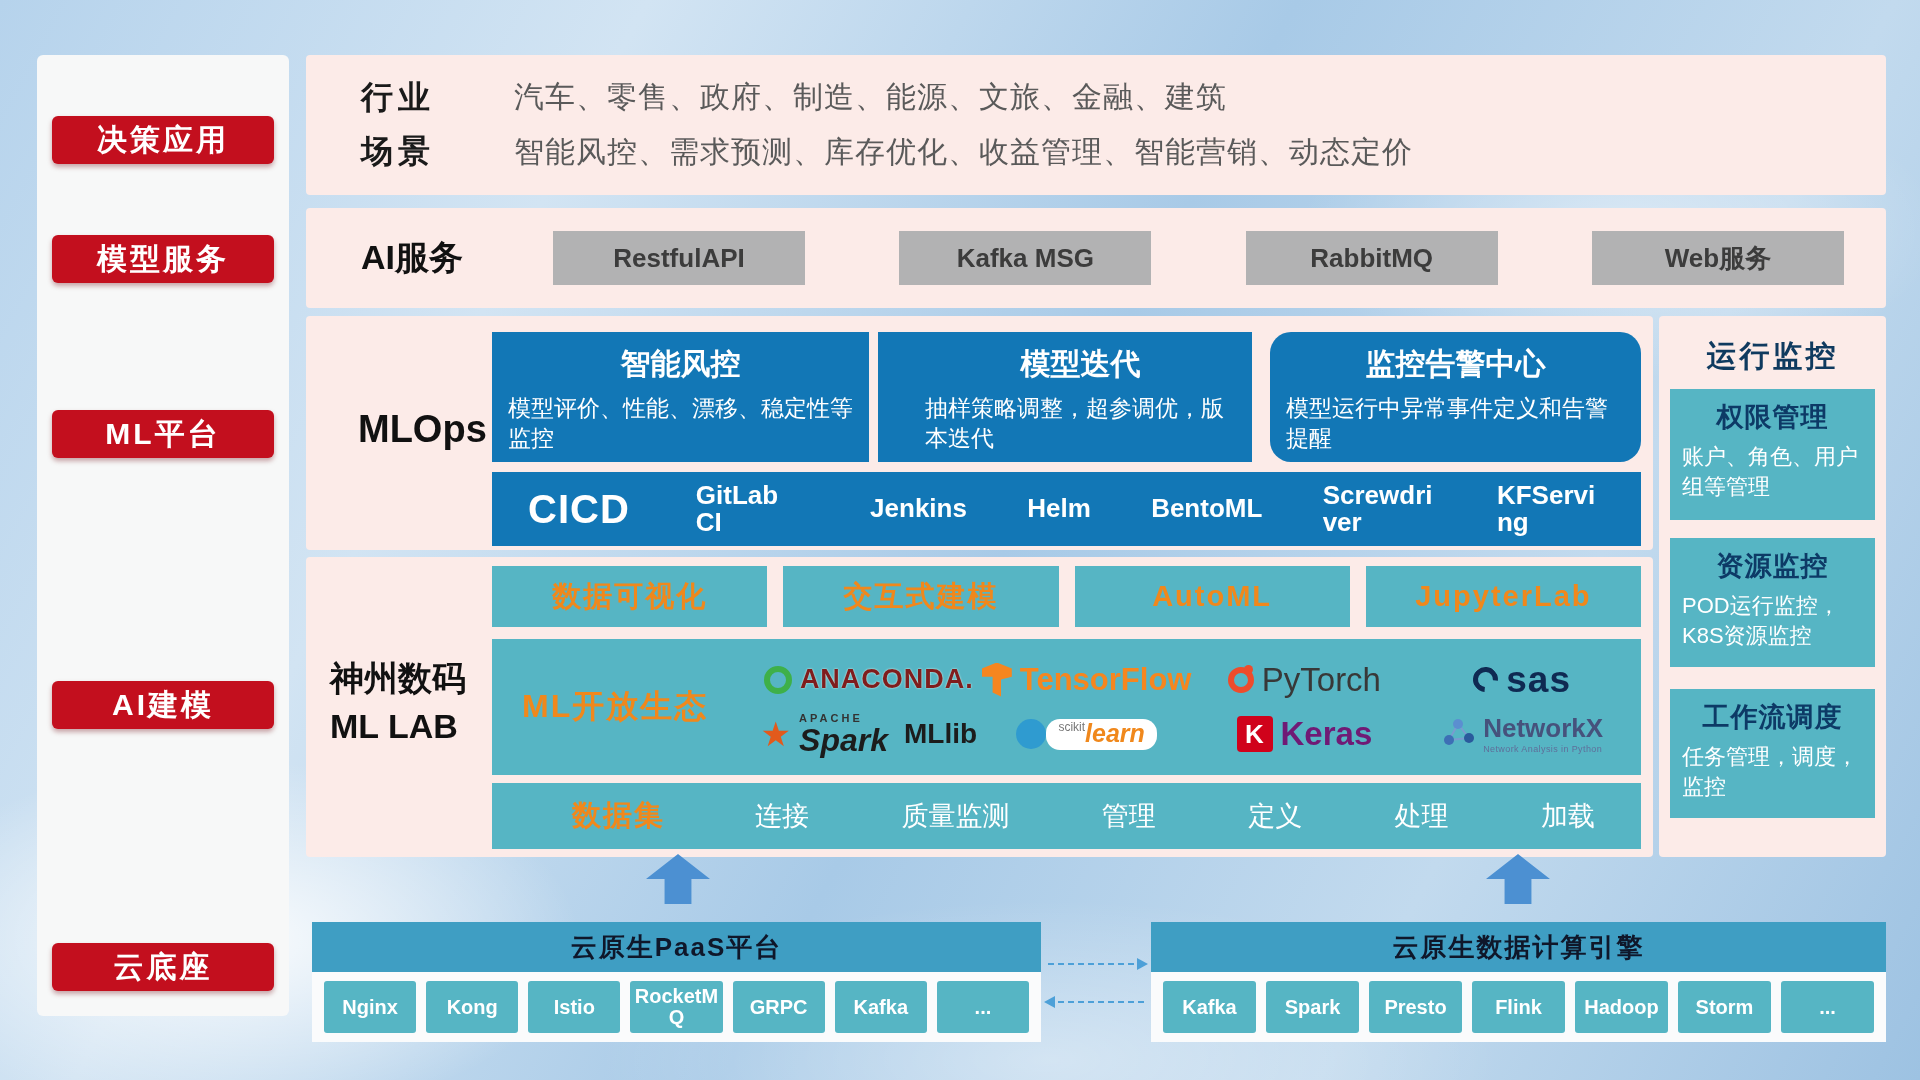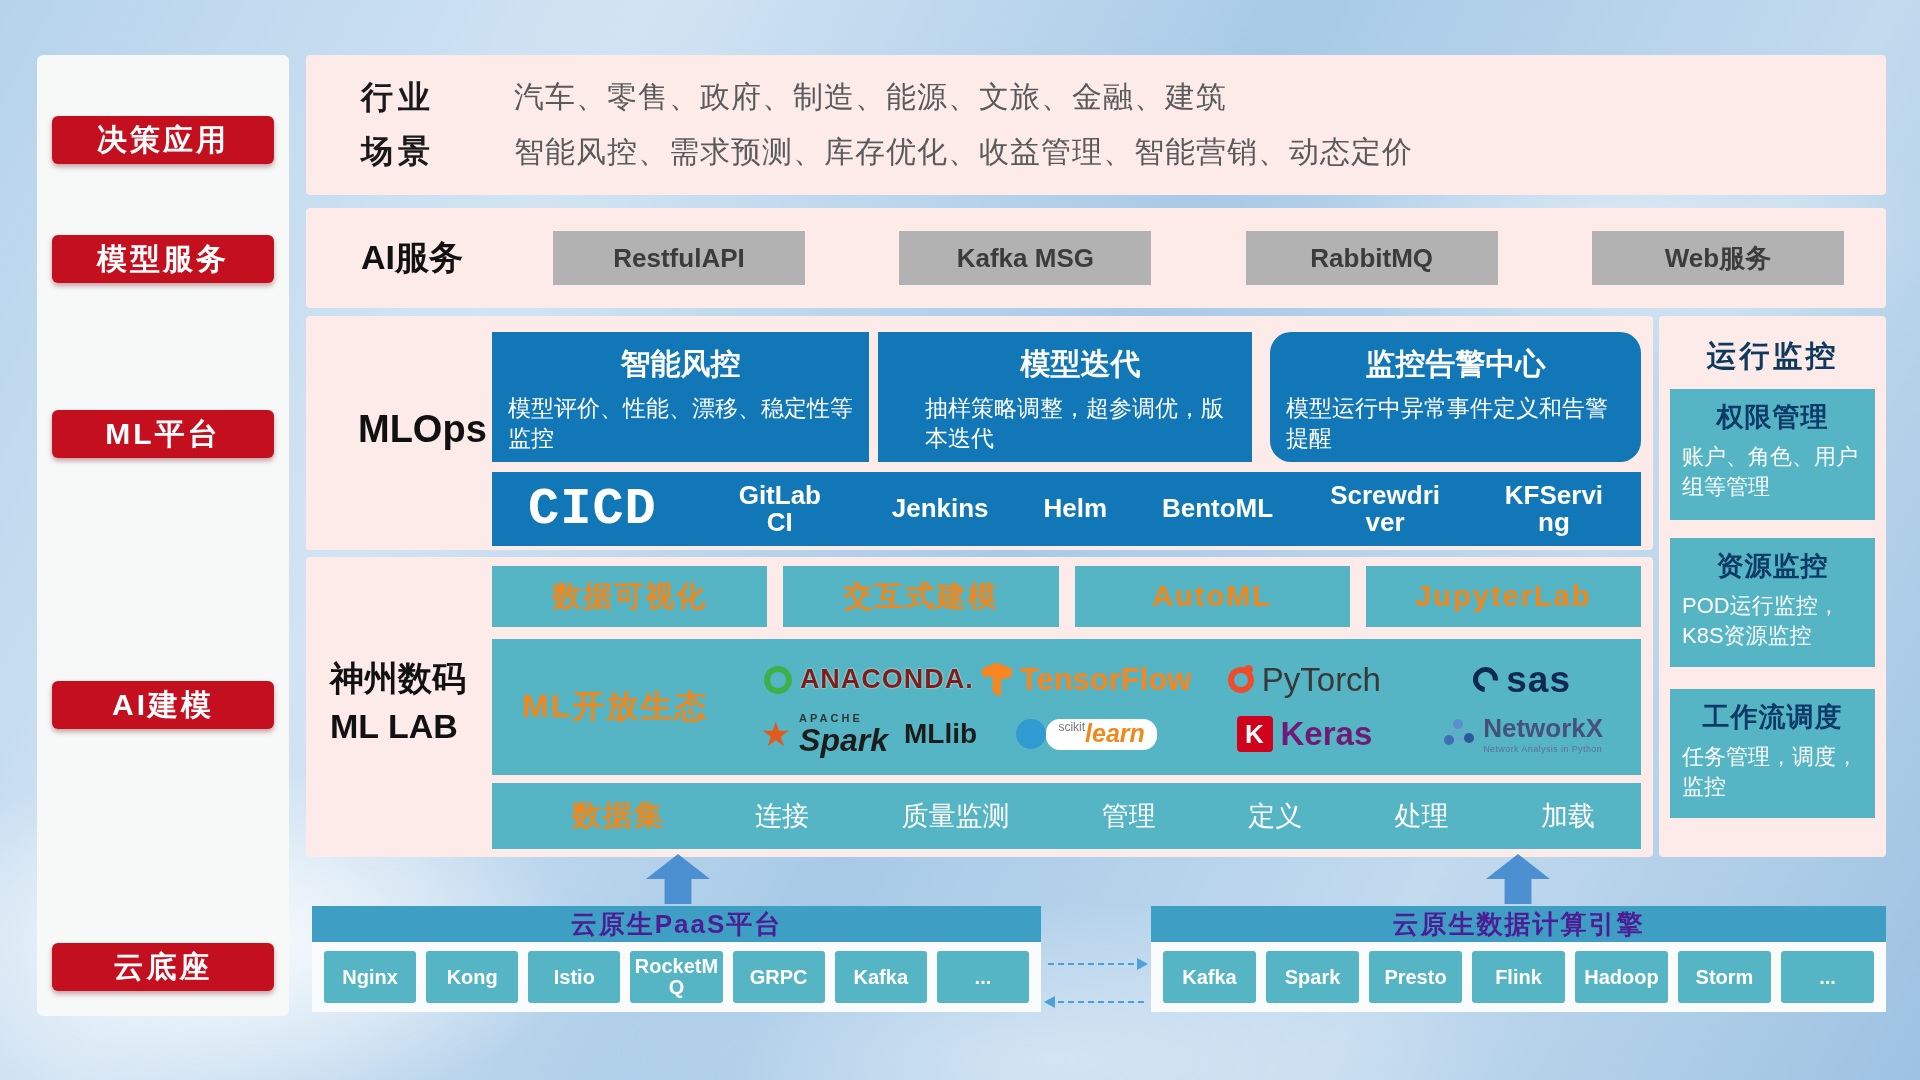--- a/index.html
+++ b/index.html
@@ -37,22 +37,22 @@
   
   .panel-mlops { left:306px; top:316px; width:1347px; height:234px; }
   .mlops-label { position:absolute; left:52px; top:92px; font-size:38px; font-weight:bold; color:#111; }
   .ml-card { position:absolute; top:16px; height:130px; background:var(--blue,#1277b6);
     color:#fff; padding:12px 16px; }
   .ml-card .title { text-align:center; font-size:30px; font-weight:bold; margin-bottom:9px; }
   .ml-card .desc { font-size:23px; line-height:1.3; }
   .card-1{left:186px;width:377px;} .card-2{left:572px;width:374px;padding-left:47px;} .card-3{left:964px;width:371px;border-radius:21px;}
   .cicd-bar { position:absolute; left:186px; top:156px; width:1149px; height:74px;
     background:var(--blue,#1277b6); color:#fff; display:flex; align-items:center; padding:0 30px 0 36px; }
-  .cicd-label { font-size:52px; font-weight:bold; letter-spacing:1px;font-family:Liberation Mono, monospace; }
-  .cicd-items { flex:1; display:flex; justify-content:space-between; align-items:center; margin-left:66px;text-align:center; }
+  .cicd-label { font-size:40px; font-weight:bold; letter-spacing:1px; }
+  .cicd-items { flex:1; display:flex; justify-content:space-between; align-items:center; margin-left:66px; }
   .cicd-item { font-size:26px; font-weight:bold; max-width:114px; word-break:break-word; line-height:1.05; }
 
   
   .panel-monitor { left:1659px; top:316px; width:227px; height:541px; }
   .monitor-title { margin-top:20px; text-align:center; font-size:30px; font-weight:bold;
     color:#0f3a5f; letter-spacing:3px; }
   .mon-card { position:absolute; left:11px; width:205px; background:var(--teal,#56b5c4); padding:10px 12px; }
   .mon-card .title { text-align:center; font-size:27px; font-weight:bold; color:#0d3a66;
     margin-bottom:7px; letter-spacing:1px; }
   .mon-card .desc { font-size:22px; color:#fff; line-height:1.35; }
@@ -108,22 +108,22 @@
   .dataset-label { font-size:29px; font-weight:bold; color:var(--orange,#f0881c); letter-spacing:2px; }
   .dataset-items { flex:1; display:flex; justify-content:space-between; margin-left:90px;
     color:#fff; font-size:27px; }
 
   
   .up-arrow { position:absolute; width:64px; height:50px; background:var(--arrow,#4c90d2);
     clip-path:polygon(50% 0,100% 50%,71% 50%,71% 100%,29% 100%,29% 50%,0 50%); }
   .bottom-block { position:absolute; top:906px; }
   .bb-left { left:312px; width:729px; }
   .bb-right { left:1151px; width:735px; }
-  .bb-header { height:36px; background:#3f9ec3; color:#4c1d95; font-size:26px; font-weight:bold;
-    display:flex; align-items:center; justify-content:center; letter-spacing:2px; }
+  .bb-header { height:50px; background:#3f9ec3; color:#0f172a; font-size:26px; font-weight:bold;
+    display:flex; align-items:center; justify-content:center; letter-spacing:2px;margin-top:16px; }
   .bb-strip { background:#fafbfc; padding:9px 12px; display:flex; gap:10px; height:70px; }
   .chip { flex:1; background:var(--teal,#56b5c4); color:#fff; font-size:20px; font-weight:bold;
     display:flex; align-items:center; justify-content:center; text-align:center;
     word-break:break-all; line-height:1.05; border-radius:3px; padding:2px; cursor:pointer; }
 
   .dash-arrow { position:absolute; width:96px; border-top:2px dashed #4da0d8; }
   .dash-right { left:1048px; top:963px; }
   .dash-right::after { content:""; position:absolute; right:-4px; top:-7px;
     border-left:11px solid #4da0d8; border-top:6px solid transparent; border-bottom:6px solid transparent; }
   .dash-left { left:1048px; top:1001px; }

